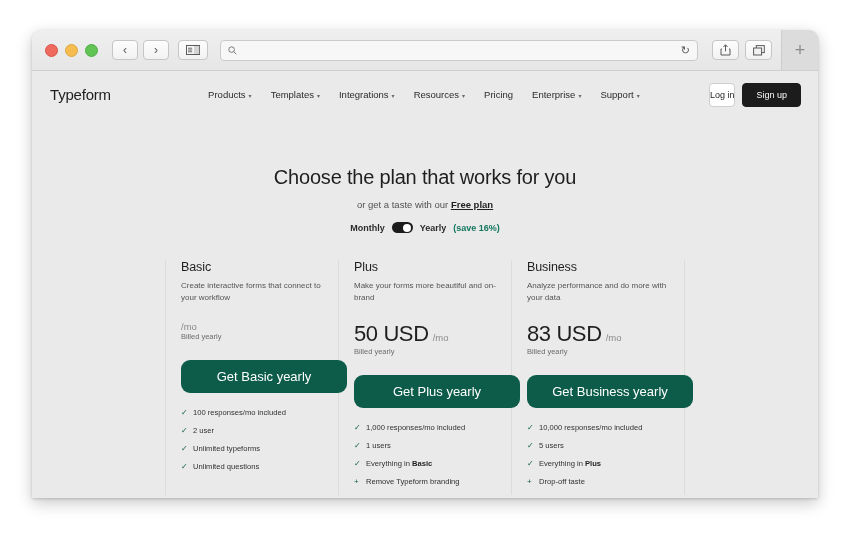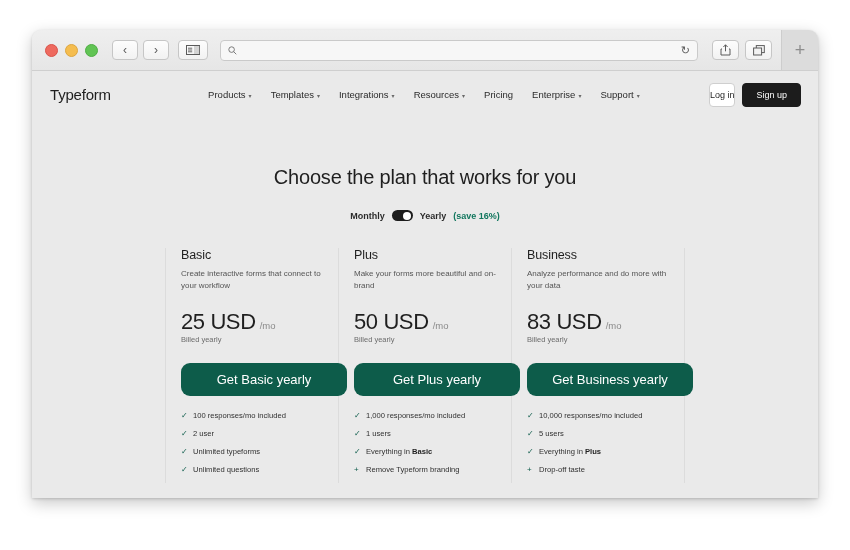--- a/index.html
+++ b/index.html
@@ -145,21 +145,21 @@
   .hero-sub {
     margin-top: 10px;
     font-size: 9.5px; color: #525252;
   }
   .hero-sub a {
     color: #1f1f1f; text-decoration: underline; font-weight: 600;
   }
 
   
   .toggle-row {
-    margin-top: 21px;
+    margin-top: 12px;
     display: flex; align-items: center; justify-content: center;
     gap: 7px;
     font-size: 9px;
   }
   .tg-label { color: #2b2b2b; font-weight: 600; }
   .switch {
     width: 21px; height: 11px;
     background: #1c1c1c;
     border-radius: 6px;
     position: relative;
@@ -320,38 +320,40 @@
           </div>
         </div>
         <div class="authbtns">
           <div class="btn-login">Log in</div>
           <div class="btn-signup">Sign up</div>
         </div>
       </div>
 
       <div class="hero">
         <h1>Choose the plan that works for you</h1>
+        <div class="hero-sub">
+          <span>or get a taste with our </span><a href="#">Free plan</a>
+        </div>
 
         <div class="toggle-row">
           <span class="tg-label">Monthly</span>
           <span class="switch">
             <span class="knob"></span>
           </span>
           <span class="tg-label">Yearly</span>
           <span class="save-note">(save 16%)</span>
         </div>
       </div>
 
       <div class="plans">
 
         <div class="plan">
           <div class="plan-name">Basic</div>
           <div class="plan-desc">Create interactive forms that connect to your workflow</div>
           <div class="price-row">
-            <span class="price">25 USD</span>
             <span class="per">/mo</span>
           </div>
           <div class="billed">Billed yearly</div>
           <div class="cta">Get Basic yearly</div>
           <div class="features">
             <div class="feat">
               <span class="mark">✓</span>
               <span>100 responses/mo included</span>
             </div>
             <div class="feat">

